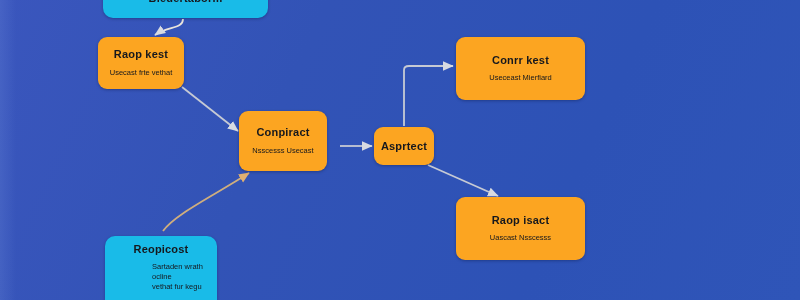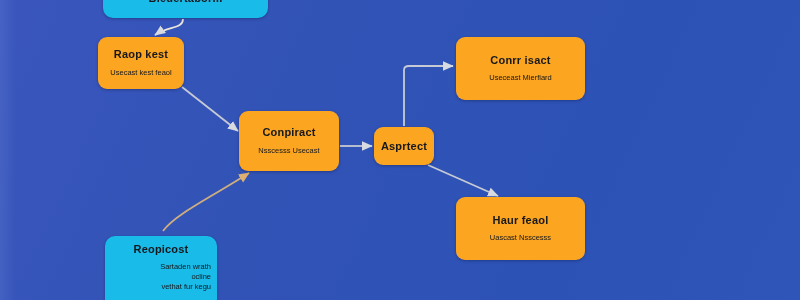--- a/index.html
+++ b/index.html
@@ -32,21 +32,21 @@
     pointer-events: none;
   }
   .node {
     position: absolute;
     box-sizing: border-box;
     border-radius: 9px;
     display: flex;
     flex-direction: column;
     align-items: center;
     justify-content: center;
-    text-align: right;
+    text-align: left;
     color: #16181d;
     padding: 4px 6px;
     box-shadow: 0 1px 3px rgba(10,20,60,0.35);
     overflow: hidden;
   }
   .node.orange {
     background: #fca521;
   }
   .node.cyan {
     background: #19bbe8;
@@ -62,21 +62,21 @@
     font-size: 7.5px;
     font-weight: 400;
     line-height: 1.35;
     margin-top: 7px;
     max-width: 100%;
   }
   .node.cyan .node-sub { margin-top: 6px; margin-left: 41px; }
   
   #node-start   { left: 103px; top: -22px;  width: 165px; height: 40px;  border-radius: 0 0 10px 10px; }
   #node-request { left: 98px;  top: 37px;   width: 86px;  height: 52px; }
-  #node-contract{ left: 239px; top: 111px;  width: 100px; height: 60px; }
+  #node-contract{ left: 239px; top: 111px;  width: 88px; height: 60px; }
   #node-aspect  { left: 374px; top: 127px;  width: 60px;  height: 38px; }
   #node-conrr   { left: 456px; top: 37px;   width: 129px; height: 63px; }
   #node-haur    { left: 456px; top: 197px;  width: 129px; height: 63px; }
   #node-replica { left: 105px; top: 236px;  width: 112px; height: 64px; border-radius: 10px 10px 0 0; }
 </style>
 </head>
 <body>
 
 <div id="canvas">
 
@@ -102,39 +102,39 @@
 
     <path d="M428,165 L498,196" fill="none" stroke="#c6cad4" stroke-width="1.8" marker-end="url(#arrow-gray)"></path>
   </svg>
 
   <div class="node cyan" id="node-start">
     <div class="node-title">Bledertaborm</div>
   </div>
 
   <div class="node orange" id="node-request">
     <div class="node-title">Raop kest</div>
-    <div class="node-sub">Usecast kest feaol</div>
+    <div class="node-sub">Usecast frte vethat</div>
   </div>
 
   <div class="node orange" id="node-contract">
     <div class="node-title">Conpiract</div>
     <div class="node-sub">Nsscesss Usecast</div>
   </div>
 
   <div class="node orange" id="node-aspect">
     <div class="node-title">Asprtect</div>
   </div>
 
   <div class="node orange" id="node-conrr">
-    <div class="node-title">Conrr isact</div>
+    <div class="node-title">Conrr kest</div>
     <div class="node-sub">Useceast Mierfiard</div>
   </div>
 
   <div class="node orange" id="node-haur">
-    <div class="node-title">Haur feaol</div>
+    <div class="node-title">Raop isact</div>
     <div class="node-sub">Uascast Nsscesss</div>
   </div>
 
   <div class="node cyan" id="node-replica">
     <div class="node-title">Reopicost</div>
     <div class="node-sub">Sartaden wrath ocline<br>vethat fur kegu</div>
   </div>
 
 </div>
 

